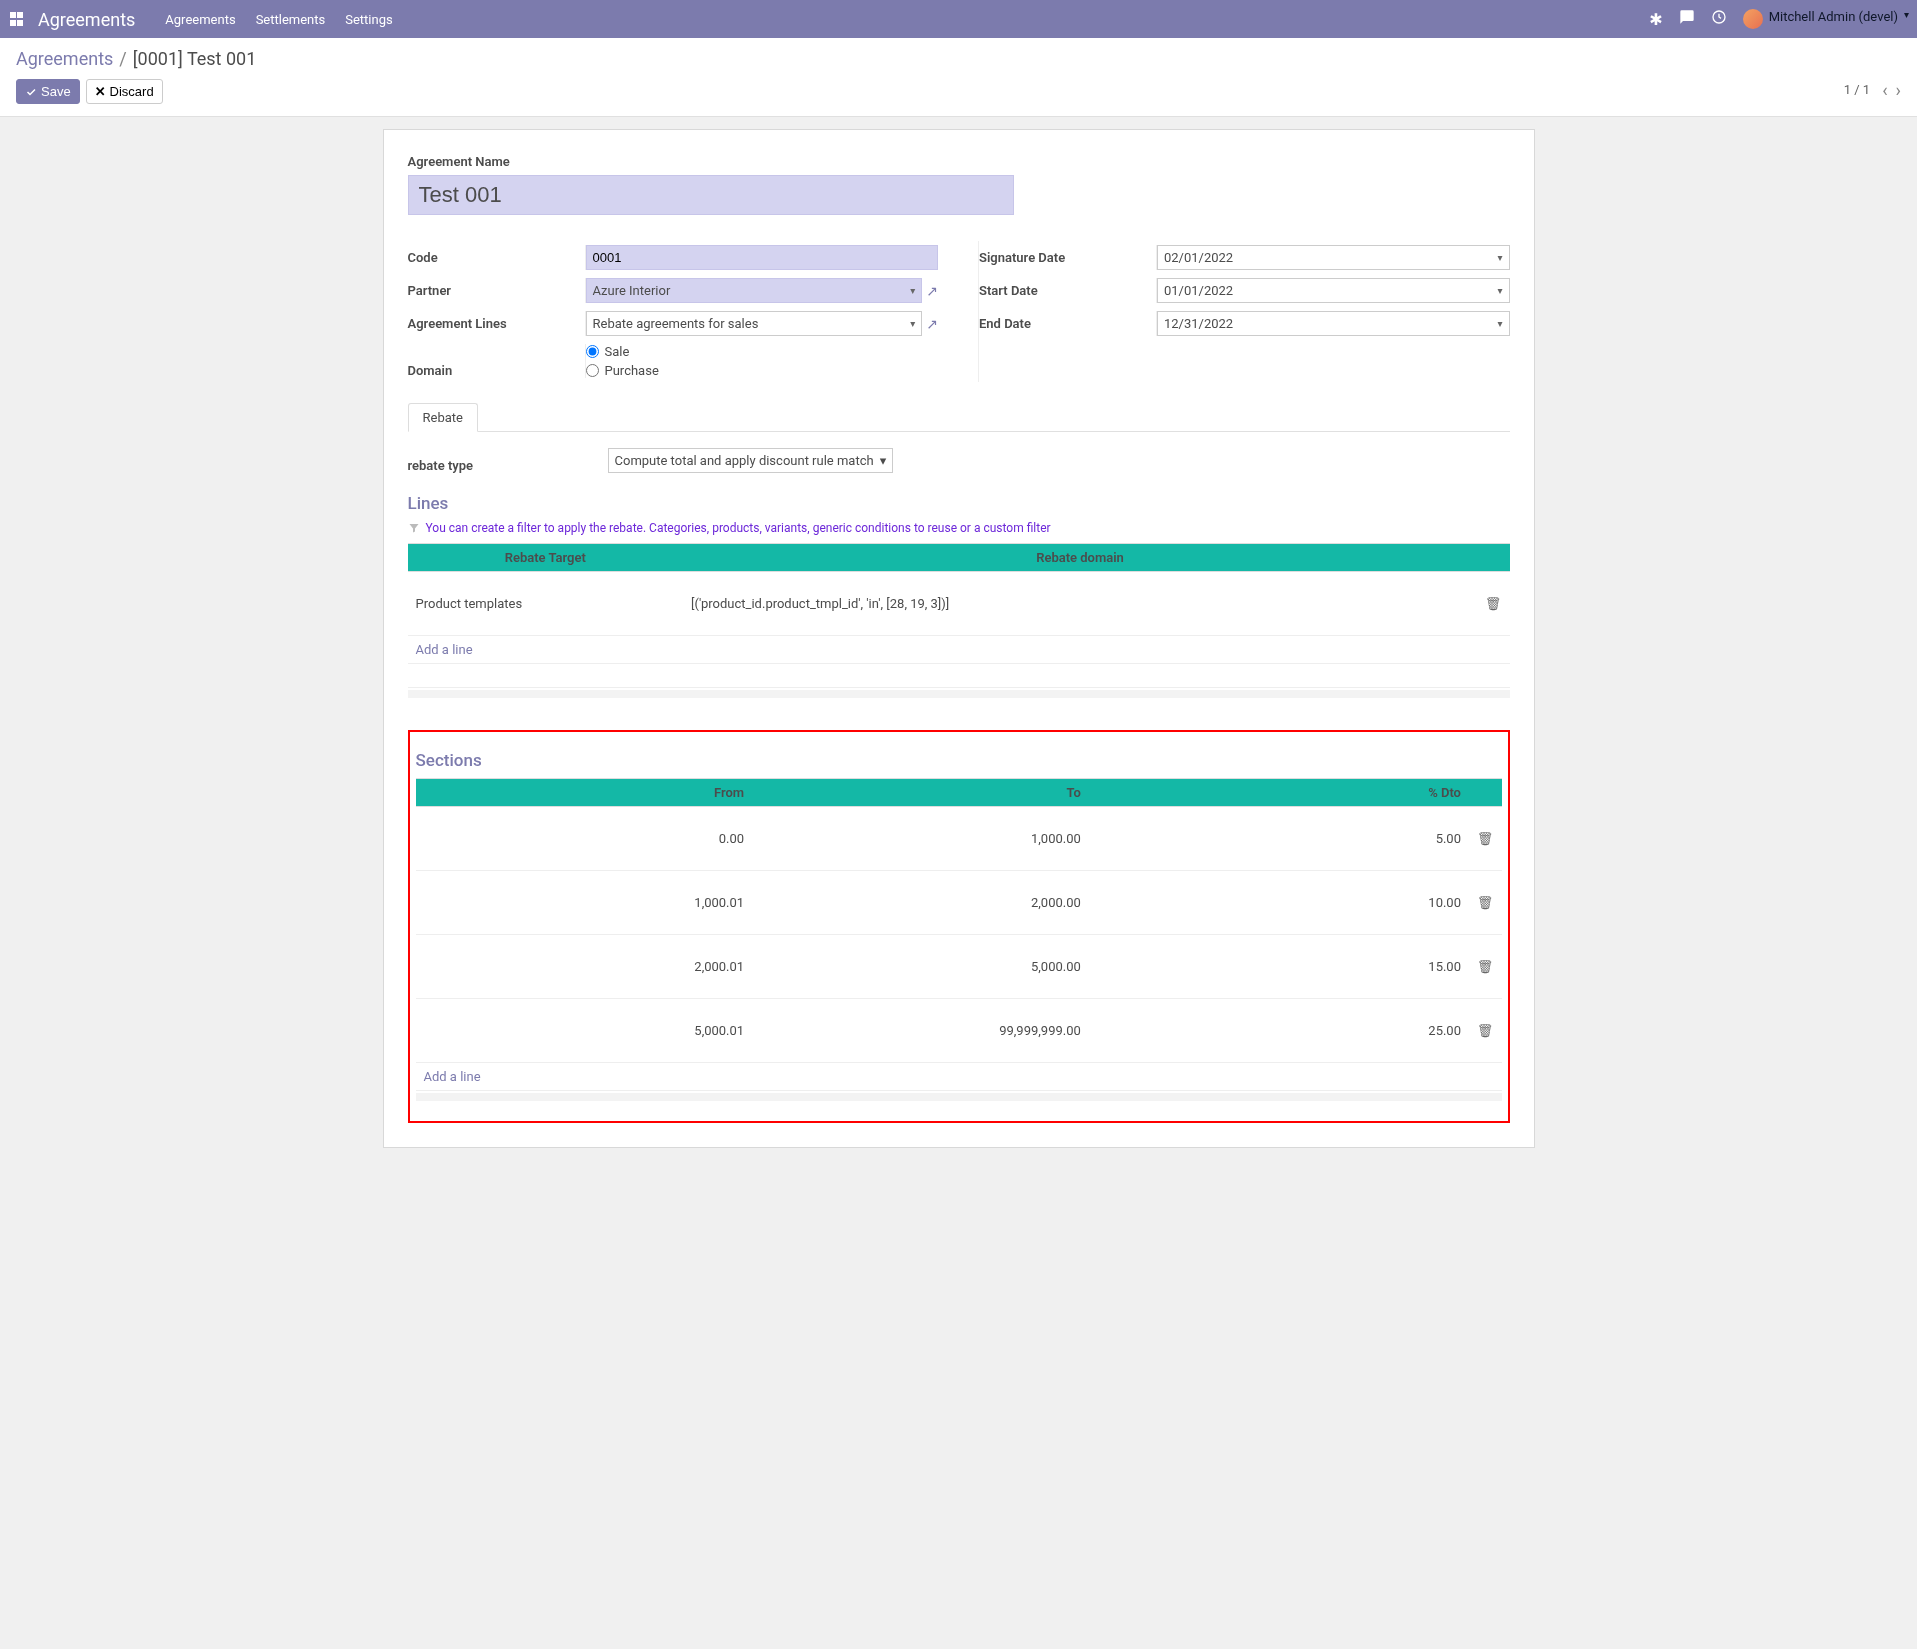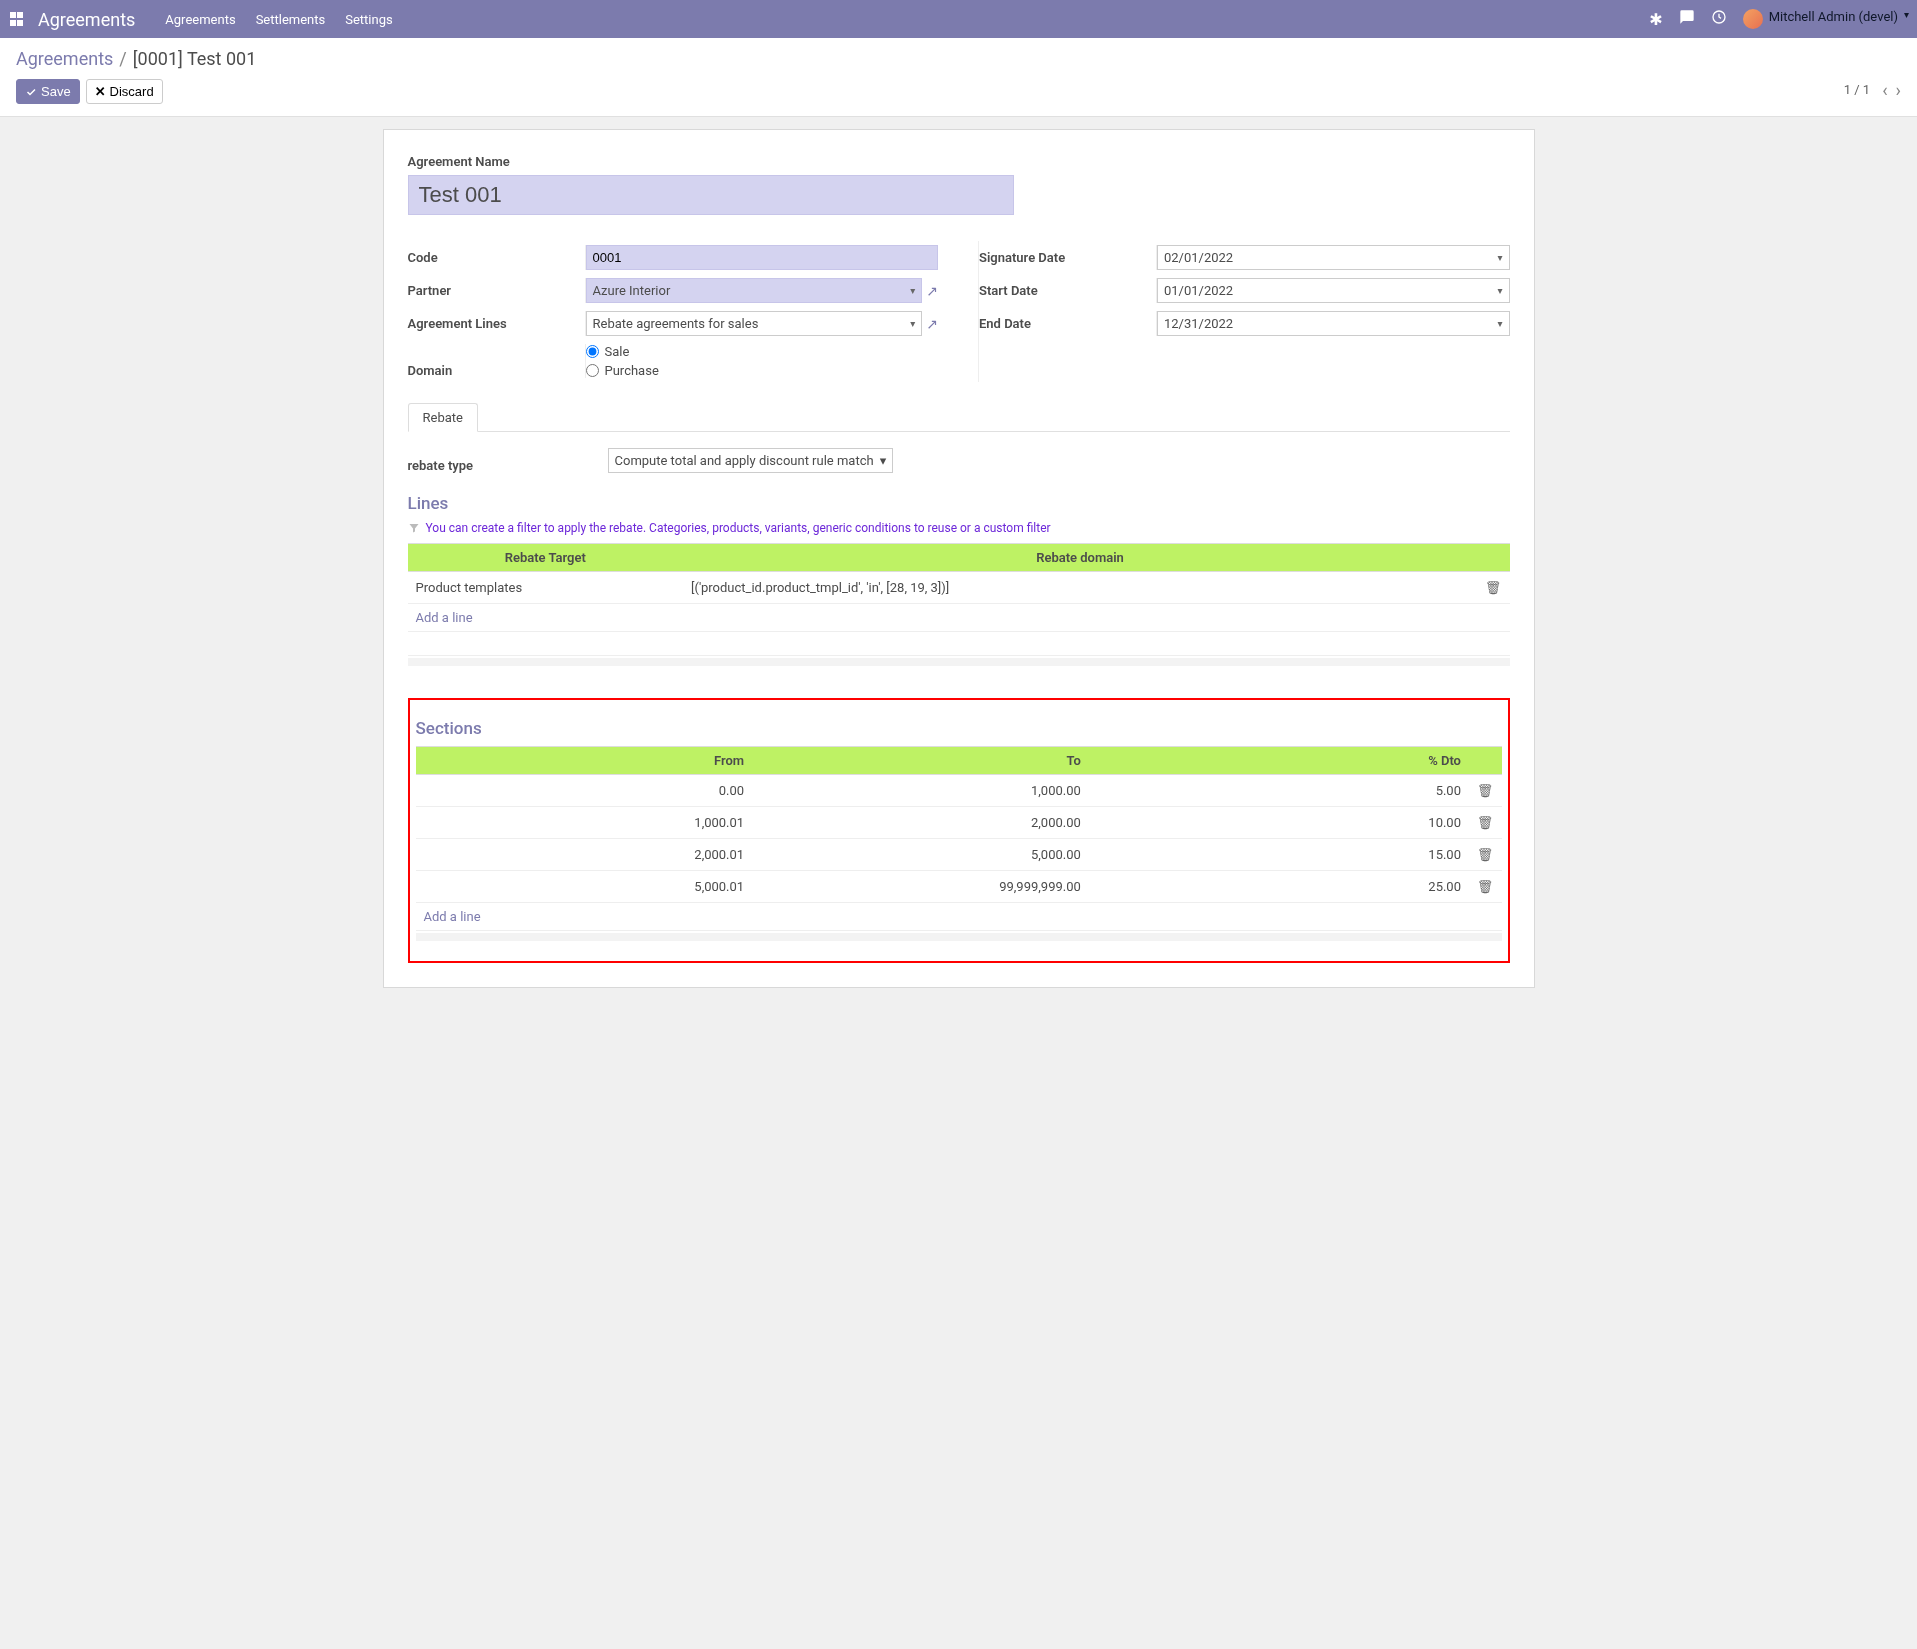--- a/index.html
+++ b/index.html
@@ -48,22 +48,22 @@
 .radio-group label{display:flex; align-items:center; gap:6px; font-weight:normal; font-size:13px;}
 .link-icon { color:#7c7bad; font-size:14px; cursor:pointer;}
 .tabs-wrap { border-bottom: 1px solid #e0e0e0; margin-bottom:16px;}
 .tab { display:inline-block; border: 1px solid #ddd; border-bottom: 1px solid #fff; padding: 6px 14px; border-radius: 3px 3px 0 0; background:#fff; position:relative; top:1px; font-size:13px; cursor:pointer;}
 .inner-form-row{display:flex;align-items:flex-end;margin-bottom:20px;}
 .inner-form-row .label-cell{width:200px;font-weight:600;}
 .inner-form-row .select-small{border:1px solid #ccc;padding:4px 6px;font-size:13px;display:flex;align-items:center;gap:6px;}
 h3.section-title { color:#7c7bad; font-size:17px; font-weight:500; margin:8px 0 8px;}
 .hint{color:#6d28d9;font-size:12px;display:flex;align-items:center;gap:6px;margin-bottom:8px;}
 table.o-list{width:100%;border-collapse:collapse;font-size:13px;}
-table.o-list thead th{background:#bef264;border-top:1px solid #ddd;border-bottom:1px solid #ddd;padding:6px 8px;font-weight:600;color:#4c4c4c;}
-table.o-list tbody td{border-bottom:1px solid #eee;padding:8px 8px;margin-left:40px;}
+table.o-list thead th{background:#14b8a6;border-top:1px solid #ddd;border-bottom:1px solid #ddd;padding:6px 8px;font-weight:600;color:#4c4c4c;}
+table.o-list tbody td{border-bottom:1px solid #eee;padding:24px 8px;margin-left:40px;}
 table.o-list .right{text-align:right;}
 .add-line{color:#7c7bad;padding:6px 8px;cursor:pointer;font-size:13px;border-bottom:1px solid #eee;}
 .trash{color:#666;cursor:pointer;}
 .scroll-bar{height:8px;background:#f3f3f3;margin-top:2px;}
 .box-red{border:2px solid red;padding:10px 6px 20px;margin-top:32px;}
 .hdiv{border-left:1px solid #eee; margin-left:-1px;}
 </style>
 </head>
 <body>
 

